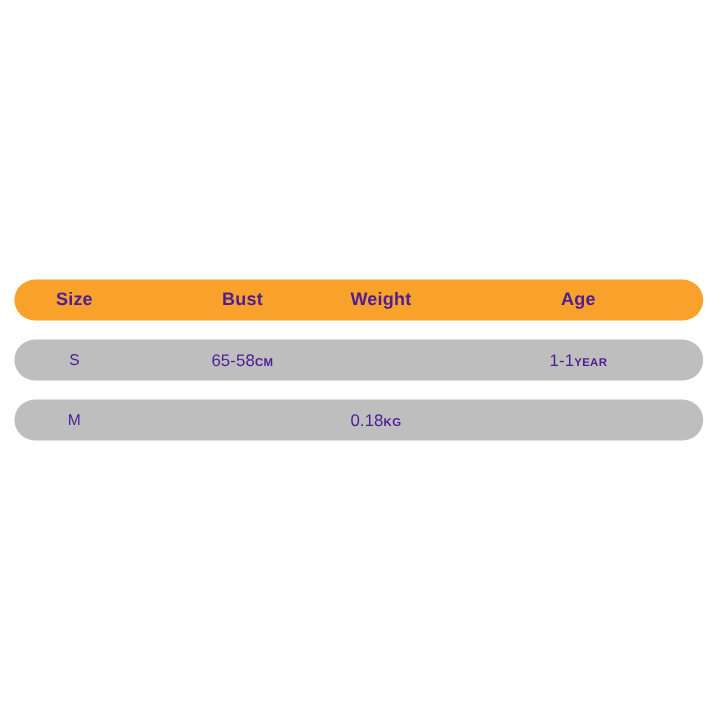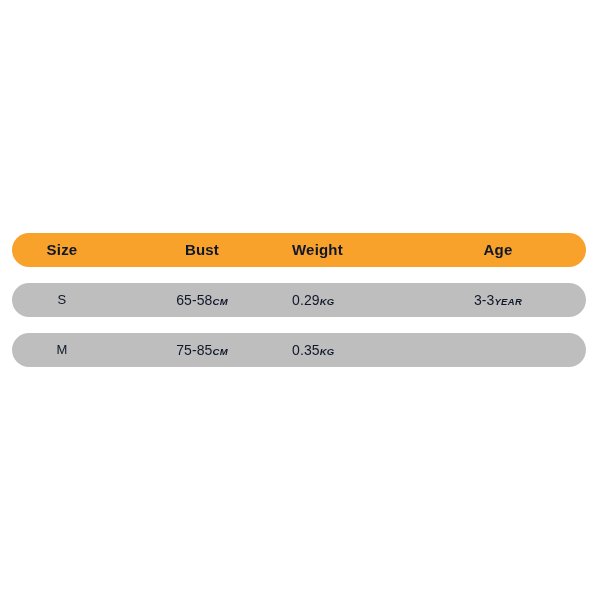--- a/index.html
+++ b/index.html
@@ -46,29 +46,29 @@
   .row.data-row {
     background: #BEBEBE;
     margin-bottom: 16px;
   }
 
   .cell {
     position: absolute;
     top: 0;
     height: 34px;
     line-height: 34px;
-    color: #0f172a;
+    color: #4c1d95;
     white-space: nowrap;
   }
 
   
   .col-size   { left: 0px;   width: 100px; text-align: center; }
   .col-bust   { left: 120px; width: 140px; text-align: center; }
   .col-weight { left: 280px; width: 140px; text-align: left; }
-  .col-age    { left: 436px; width: 100px; text-align: center; }
+  .col-age    { left: 420px; width: 100px; text-align: center; }
 
   .header-row .cell {
     font-size: 15px;
     font-weight: bold;
     letter-spacing: 0.2px;
   }
 
   .data-row .cell {
     font-size: 14px;
     font-weight: normal;
@@ -77,53 +77,46 @@
 
   .data-row .col-size {
     font-size: 13px;
   }
 
   .unit {
     font-size: 9.5px;
     font-weight: bold;
     letter-spacing: 0.3px;
     vertical-align: baseline;
-    font-style: italic;
   }
 </style>
 </head>
 <body>
 
 <div class="size-chart">
   <div class="table-wrap">
 
     <div class="row header-row">
       <div class="cell col-size">Size</div>
       <div class="cell col-bust">Bust</div>
       <div class="cell col-weight">Weight</div>
       <div class="cell col-age">Age</div>
     </div>
 
     <div class="row data-row">
       <div class="cell col-size">S</div>
       <div class="cell col-bust">
         <span>65-58</span><span class="unit">CM</span>
       </div>
-      <div class="cell col-weight">
-        <span>0.29</span><span class="unit">KG</span>
-      </div>
       <div class="cell col-age">
-        <span>3-3</span><span class="unit">YEAR</span>
+        <span>1-1</span><span class="unit">YEAR</span>
       </div>
     </div>
 
     <div class="row data-row">
       <div class="cell col-size">M</div>
-      <div class="cell col-bust">
-        <span>75-85</span><span class="unit">CM</span>
-      </div>
       <div class="cell col-weight">
-        <span>0.35</span><span class="unit">KG</span>
+        <span>0.18</span><span class="unit">KG</span>
       </div>
     </div>
 
   </div>
 </div>
 
 </body></html>

